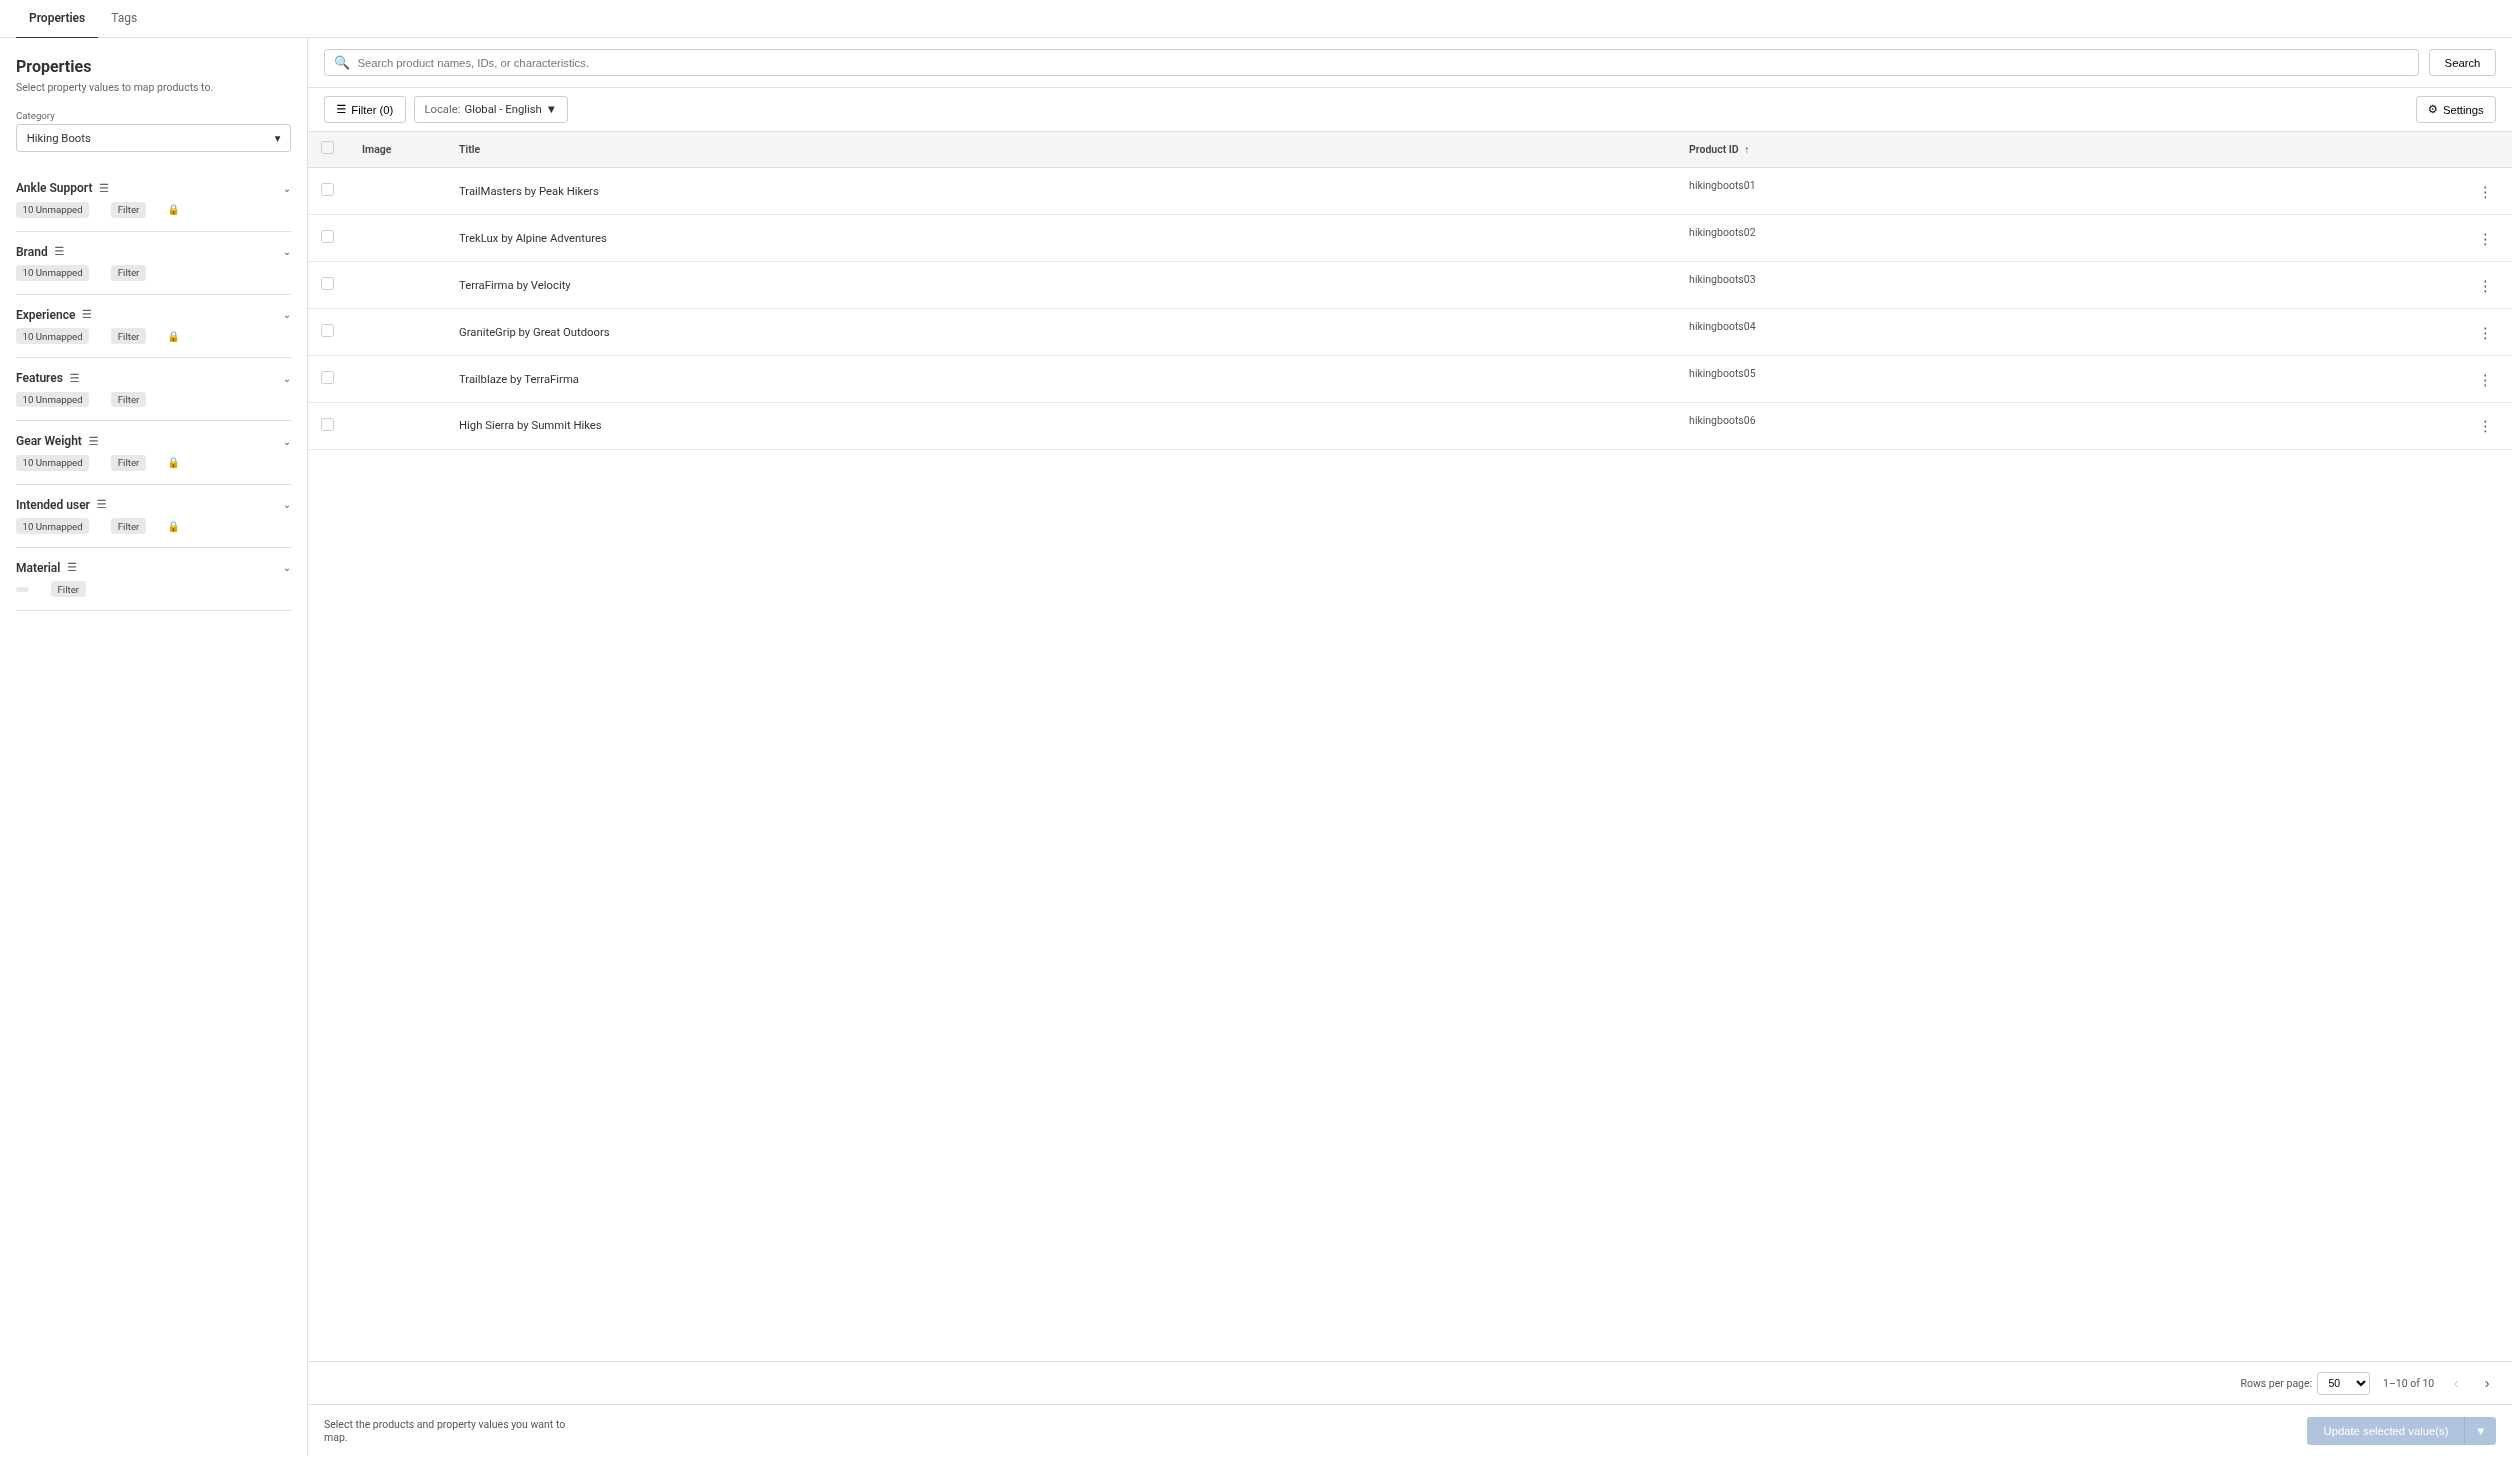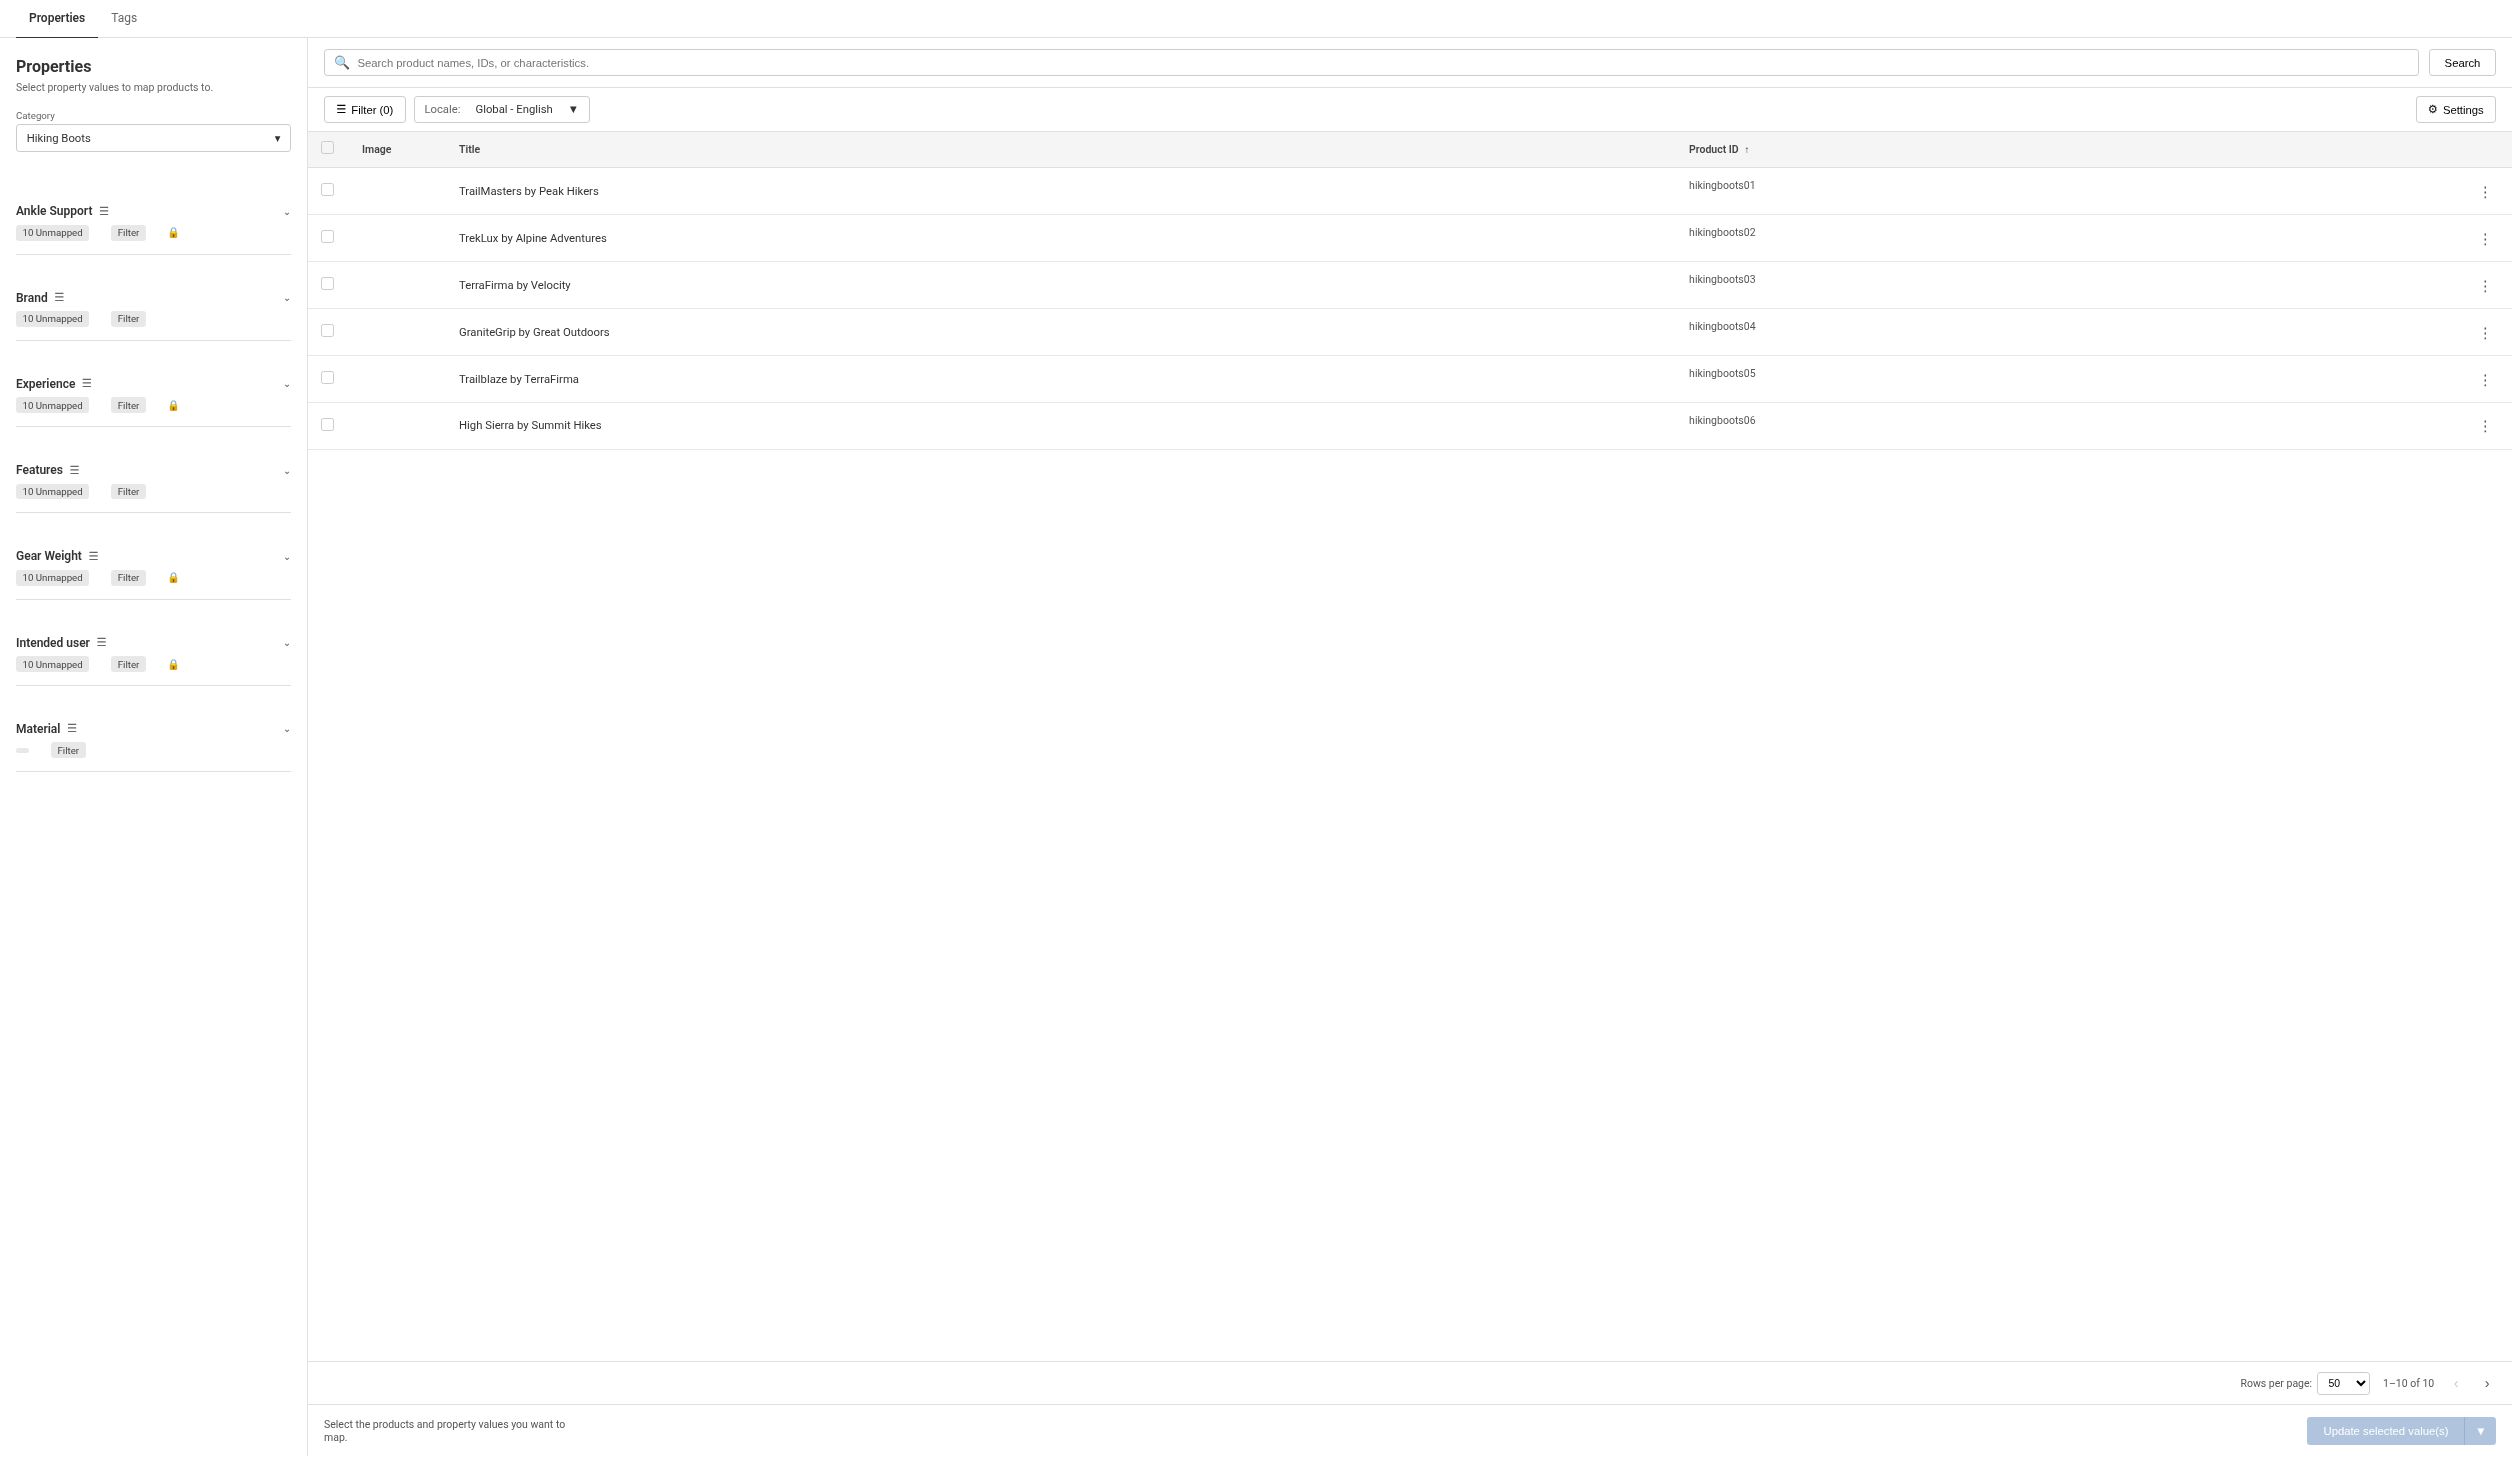--- a/index.html
+++ b/index.html
@@ -16,21 +16,21 @@
     
     .sidebar { width: 308px; min-width: 308px; border-right: 0.8px solid #e0e0e0; overflow-y: auto; padding: 19.4px 16px; }
     .sidebar-title { font-size: 16px; font-weight: 700; margin-bottom: 4.9px; }
     .sidebar-subtitle { font-size: 10.5px; color: #666; margin-bottom: 16px; }
 
     .category-select { width: 100%; margin-bottom: 16px; }
     .category-label { font-size: 9.7px; color: #666; margin-bottom: 3.2px; }
     .category-dropdown { width: 100%; border: 0.8px solid #ccc; border-radius: 3.2px; padding: 6.5px 9.7px; font-size: 11.3px; background: #fff; display: flex; align-items: flex-start; justify-content: space-between; cursor: pointer; }
 
     .property-section { padding: 13px 0; border-bottom: 0.8px solid #e0e0e0; }
-    .property-header { display: flex; align-items: center; justify-content: space-between; cursor: pointer; margin-bottom: 6.5px; margin-top: 23px; }
+    .property-header { display: flex; align-items: center; justify-content: space-between; cursor: pointer; margin-bottom: 6.5px; }
     .property-header-left { display: flex; align-items: center; gap: 6.5px; }
     .property-name { font-size: 12px; font-weight: 600; }
     .filter-icon { color: #666; font-size: 11.3px; }
     .chevron-icon { color: #666; font-size: 9.7px; }
     .property-tags { display: flex; align-items: center; gap: 22px; flex-wrap: wrap; }
     .tag { background: #e8e8e8; border-radius: 3.2px; padding: 2.4px 6.5px; font-size: 9.7px; color: #444; }
     .tag-filter { background: #e8e8e8; border-radius: 3.2px; padding: 2.4px 6.5px; font-size: 9.7px; color: #444; cursor: pointer; }
     .lock-icon { color: #888; font-size: 10.5px; }
 
     
@@ -39,21 +39,21 @@
     
     .toolbar { padding: 11.3px 16px; border-bottom: 0.8px solid #e0e0e0; display: flex; align-items: center; gap: 9.7px; }
     .search-bar { flex: 1; display: flex; align-items: center; border: 0.8px solid #ccc; border-radius: 3.2px; padding: 0 9.7px; background: #fff; }
     .search-bar input { flex: 1; border: none; outline: none; font-size: 11.3px; padding: 6.5px 0; color: #555; background: transparent; }
     .search-icon { color: #999; margin-right: 6.5px; font-size: 13px; }
     .search-btn { border: 0.8px solid #ccc; border-radius: 3.2px; padding: 6.5px 14.6px; font-size: 11.3px; background: #fff; cursor: pointer; white-space: nowrap; }
 
     .filter-bar { padding: 8px 16px; border-bottom: 0.8px solid #e0e0e0; display: flex; align-items: center; justify-content: space-between; }
     .filter-bar-left { display: flex; align-items: center; gap: 8px; }
     .filter-btn { display: flex; align-items: center; gap: 4.9px; border: 0.8px solid #ccc; border-radius: 3.2px; padding: 5.7px 11.3px; font-size: 11.3px; background: #fff; cursor: pointer; }
-    .locale-selector { display: flex; align-items: center; border: 0.8px solid #ccc; border-radius: 3.2px; padding: 5.7px 9.7px; font-size: 11.3px; background: #fff; cursor: pointer; gap: 15px; }
+    .locale-selector { display: flex; align-items: center; border: 0.8px solid #ccc; border-radius: 3.2px; padding: 5.7px 9.7px; font-size: 11.3px; background: #fff; cursor: pointer; gap: 4px; }
     .locale-label { color: #666; }
     .settings-btn { display: flex; align-items: center; gap: 4.9px; border: 0.8px solid #ccc; border-radius: 3.2px; padding: 5.7px 11.3px; font-size: 11.3px; background: #fff; cursor: pointer; }
 
     
     .table-area { flex: 1; overflow-y: auto; }
     table { width: 100%; border-collapse: collapse; }
     thead tr { background: #f5f5f5; border-bottom: 1.6px solid #e0e0e0; }
     thead th { padding: 9.7px 13px; text-align: left; font-size: 10.5px; font-weight: 600; color: #444; white-space: nowrap; }
     thead th:first-child { width: 41px; }
     thead th:nth-child(2) { width: 97px; }

